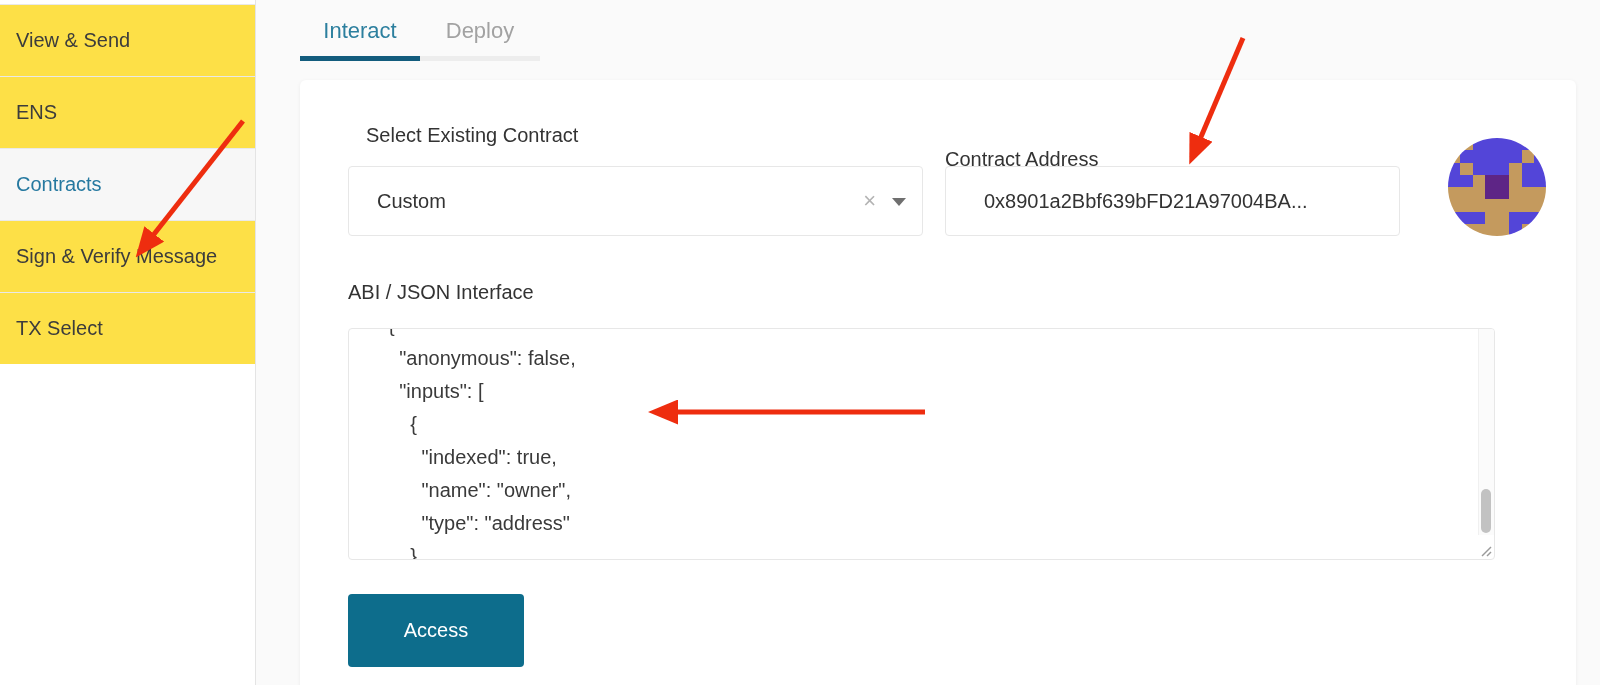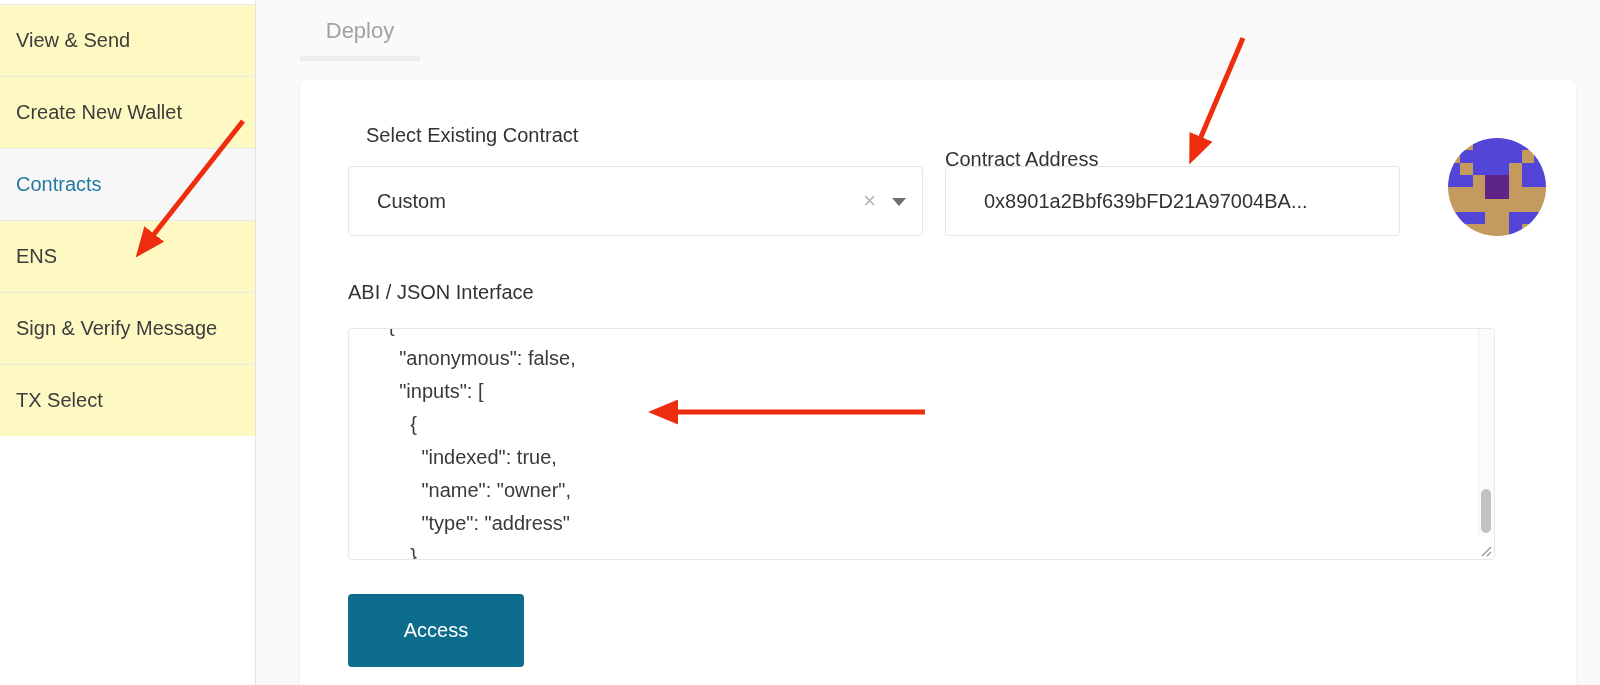--- a/index.html
+++ b/index.html
@@ -13,21 +13,21 @@
   }
 
   
   .sidebar {
     position:absolute; left:0; top:0; width:256px; height:685px;
     background:#ffffff; border-right:1px solid #e4e4e4; padding-top:4px;
   }
   .side-item {
     height:72px; display:flex; align-items:center;
     padding-left:16px; font-size:20px; color:#3c3c3c;
-    border-top:1px solid #e9e9e9; cursor:pointer; background:#fef9c3;
+    border-top:1px solid #e9e9e9; cursor:pointer; background:#fde047;
   }
   .side-item.last { border-bottom:1px solid #e9e9e9; }
   .side-item.active { background:#f7f7f7; color:#2679a0; }
 
   
   .tabs { position:absolute; left:300px; top:10px; display:flex; }
   .tab {
     width:120px; text-align:center; font-size:22px;
     padding:8px 0 12px; border-bottom:5px solid transparent; cursor:pointer;
   }
@@ -98,28 +98,28 @@
   }
 
   
   .arrows { position:absolute; left:0; top:0; width:1600px; height:685px; pointer-events:none; }
 </style>
 </head>
 <body>
 
 <aside class="sidebar">
   <div class="side-item">View &amp; Send</div>
-  <div class="side-item">Create New Wallet</div>
+  <div class="side-item">ENS</div>
   <div class="side-item active">Contracts</div>
-  <div class="side-item">ENS</div>
   <div class="side-item">Sign &amp; Verify Message</div>
   <div class="side-item">TX Select</div>
 </aside>
 
 <nav class="tabs">
+  <div class="tab active">Interact</div>
   <div class="tab inactive">Deploy</div>
 </nav>
 
 <section class="card">
 
   <div class="field-label lbl-select">Select Existing Contract</div>
 
   <div class="box select-box">
     <span class="select-value">Custom</span>
     <span class="clear-x">×</span>

